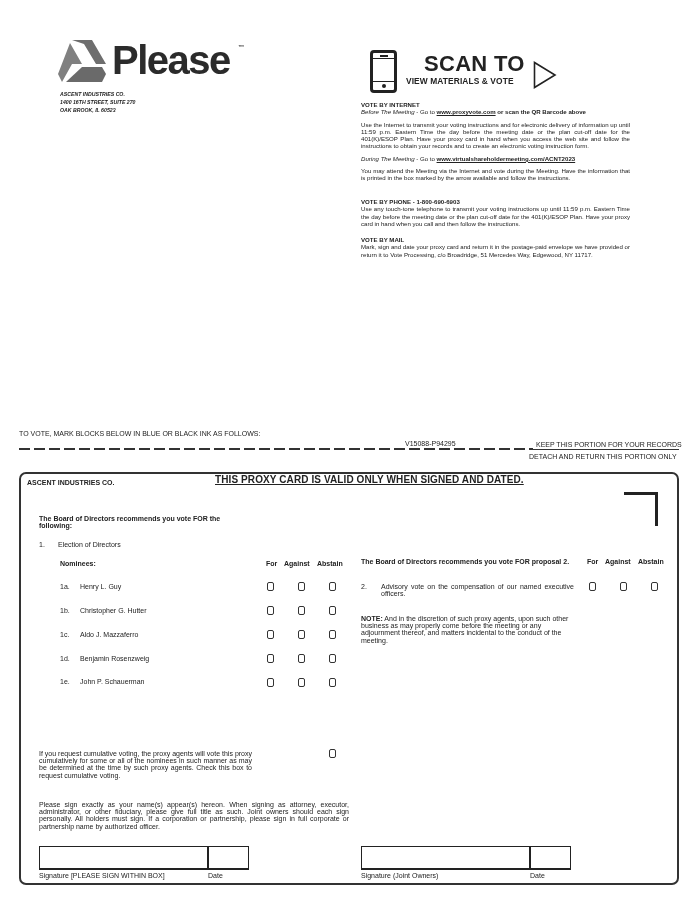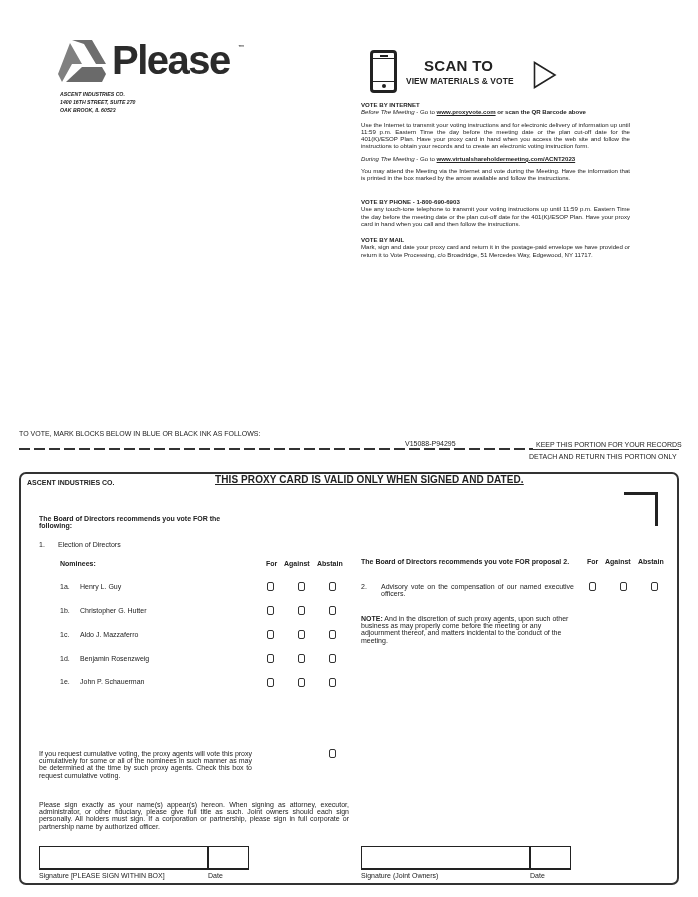--- a/index.html
+++ b/index.html
@@ -11,21 +11,21 @@
   .logo-mark { left: 58px; top: 40px; width: 48px; height: 42px; }
   .logo-text { left: 112px; top: 36px; font-family: "Liberation Sans", sans-serif; font-weight: 700; font-size: 40px; letter-spacing: -1.5px; color: #2b2b2b; line-height: 48px; }
   .tm { left: 238px; top: 44px; font-size: 6px; font-weight: 700; color: #333; font-family: "Liberation Sans", sans-serif; }
   .addr { left: 60px; top: 90px; font-size: 5.2px; font-style: italic; font-weight: 700; line-height: 8.2px; color: #222; font-family: "Liberation Sans", sans-serif; text-transform: uppercase; }
 
   
   .phone { left: 370px; top: 50px; width: 27px; height: 43px; border: 3px solid #222; border-radius: 4px; }
   .phone .spk { position: absolute; left: 7px; top: 2px; width: 8px; height: 1.5px; background: #222; }
   .phone .btn { position: absolute; left: 8.5px; bottom: 2px; width: 4px; height: 4px; background: #222; border-radius: 50%; }
   .phone .scr { position: absolute; left: 0; right: 0; top: 5px; bottom: 8px; border-top: 1.5px solid #222; border-bottom: 1.5px solid #222; }
-  .scan-title { left: 424px; top: 57px; font-family: "Liberation Sans", sans-serif; font-weight: 700; font-size: 15px; letter-spacing: 0.3px; color: #222; }
+  .scan-title { left: 424px; top: 51px; font-family: "Liberation Sans", sans-serif; font-weight: 700; font-size: 22px; letter-spacing: 0.3px; color: #222; }
   .scan-sub { left: 406px; top: 76px; font-family: "Liberation Sans", sans-serif; font-weight: 700; font-size: 8.4px; color: #222; letter-spacing: 0.1px; }
   .play { left: 533px; top: 61px; }
 
   
   .instr { left: 361px; width: 269px; font-family: "Liberation Sans", sans-serif; font-size: 6.1px; line-height: 7.3px; color: #222; }
   .instr .h { font-weight: 700; }
   .instr .b { font-weight: 700; }
   .instr u { font-weight: 700; }
   .instr .i { font-style: italic; }
   .justify { text-align: justify; }

